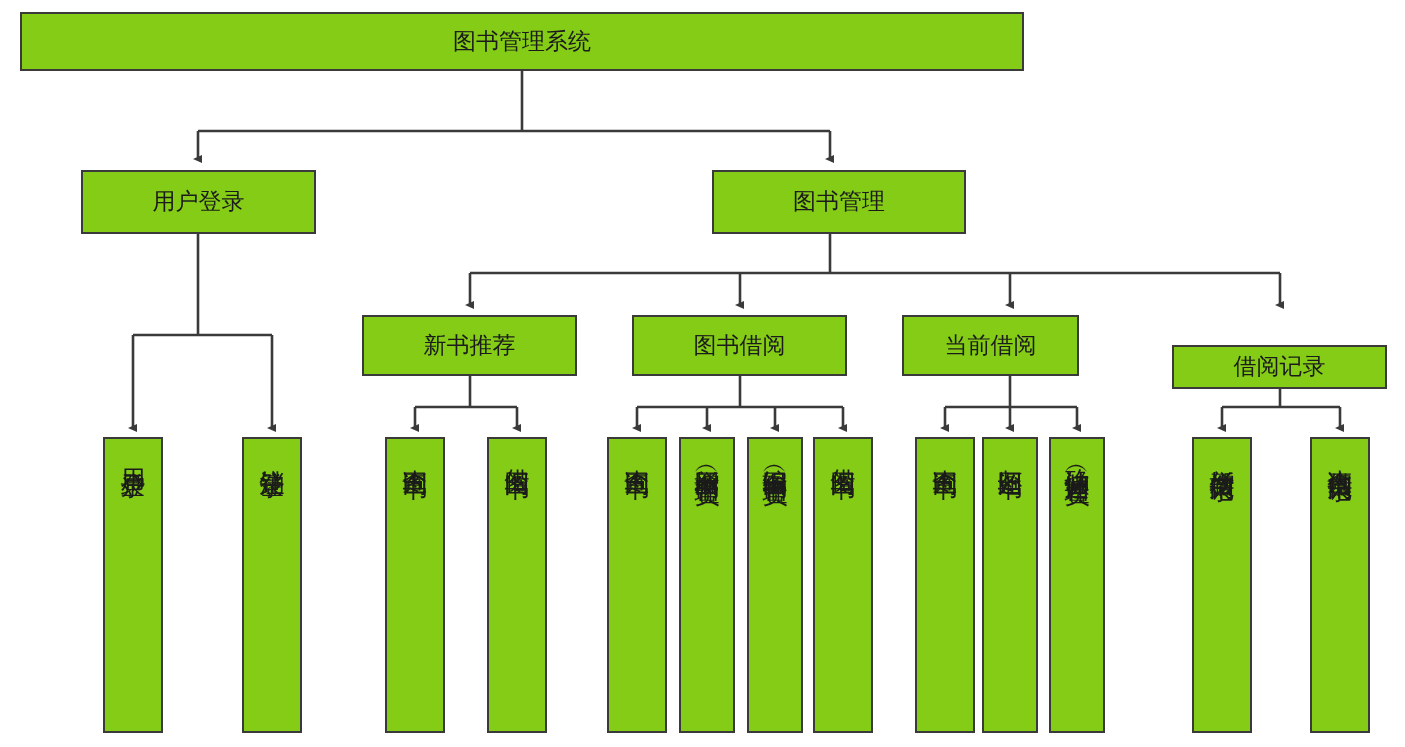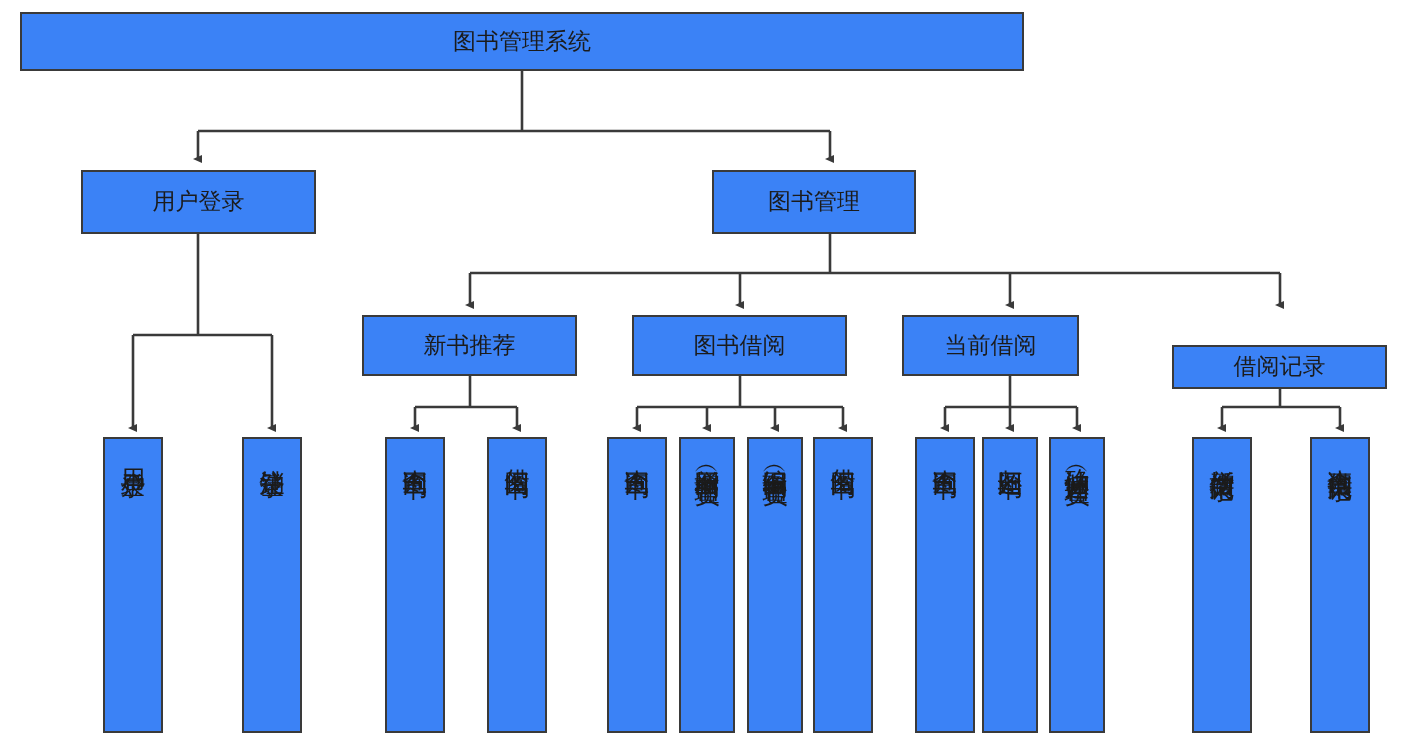--- a/index.html
+++ b/index.html
@@ -21,21 +21,21 @@
     position: absolute;
     left: 0;
     top: 0;
     width: 1405px;
     height: 747px;
     pointer-events: none;
   }
   .node {
     position: absolute;
     box-sizing: border-box;
-    background: #3b82f6;
+    background: #84cc16;
     border: 2.5px solid #3a3a3a;
     display: flex;
     align-items: center;
     justify-content: center;
     z-index: 2;
   }
   .node .label {
     color: #1b1b1b;
     line-height: 1.18;
     text-align: center;
@@ -126,21 +126,21 @@
     </g>
   </svg>
 
   <div class="node root" style="left:20px; top:12px; width:1004px; height:59px;">
     <span class="label">图书管理系统</span>
   </div>
 
   <div class="node horiz" style="left:81px; top:170px; width:235px; height:64px;">
     <span class="label">用户登录</span>
   </div>
-  <div class="node horiz" style="left:712px; top:170px; width:204px; height:64px;">
+  <div class="node horiz" style="left:712px; top:170px; width:254px; height:64px;">
     <span class="label">图书管理</span>
   </div>
 
   <div class="node horiz" style="left:362px; top:315px; width:215px; height:61px;">
     <span class="label">新书推荐</span>
   </div>
   <div class="node horiz" style="left:632px; top:315px; width:215px; height:61px;">
     <span class="label">图书借阅</span>
   </div>
   <div class="node horiz" style="left:902px; top:315px; width:177px; height:61px;">

